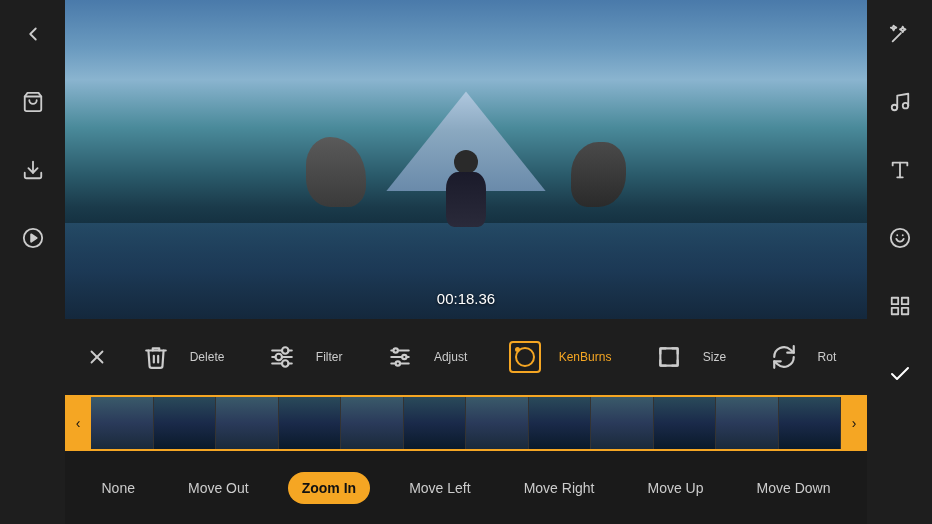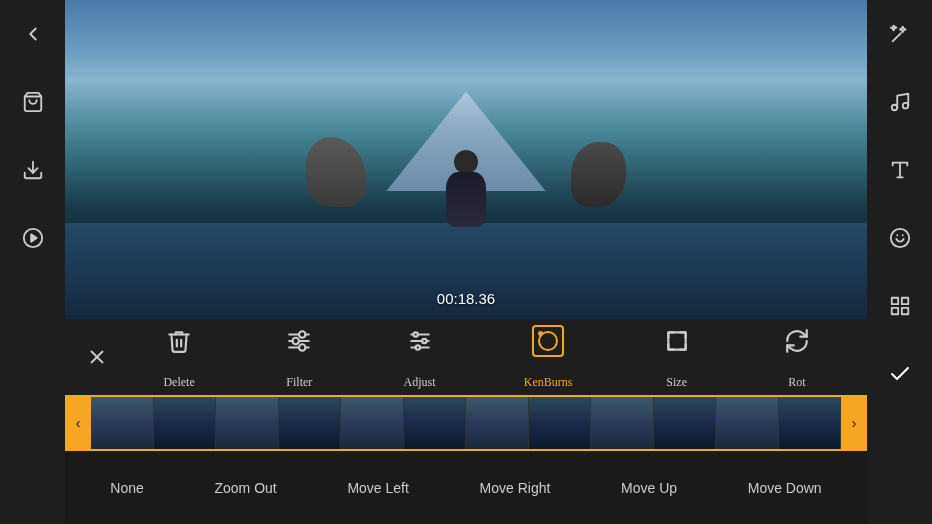--- a/index.html
+++ b/index.html
@@ -179,26 +179,25 @@
 
     .tool-items {
       display: flex;
       flex: 1;
       justify-content: space-around;
       align-items: center;
     }
 
     .tool-item {
       display: flex;
-      flex-direction: column;
+      flex-direction: row;
       align-items: center;
       gap: 18px;
       cursor: pointer;
       padding: 6px 8px;
-      font-family: Liberation Serif, serif;
     }
 
     .tool-icon {
       width: 32px;
       height: 32px;
       display: flex;
       align-items: center;
       justify-content: center;
       font-size: 22px;
       color: #cccccc;
@@ -521,21 +520,22 @@
       <div class="timeline-frame"></div>
       <div class="timeline-frame"></div>
       <div class="timeline-frame"></div>
       <div class="timeline-frame"></div>
     </div>
     <div class="timeline-arrow-right">›</div>
   </div>
 
   <div class="options-bar">
     <div class="option-item">None</div>
-    <div class="option-item">Zoom Out</div>
+    <div class="option-item">Move Out</div>
+    <div class="option-item active">Zoom In</div>
     <div class="option-item">Move Left</div>
     <div class="option-item">Move Right</div>
     <div class="option-item">Move Up</div>
     <div class="option-item">Move Down</div>
   </div>
 
 </div>
 
 <div class="right-sidebar">
   <div class="icon-btn">

